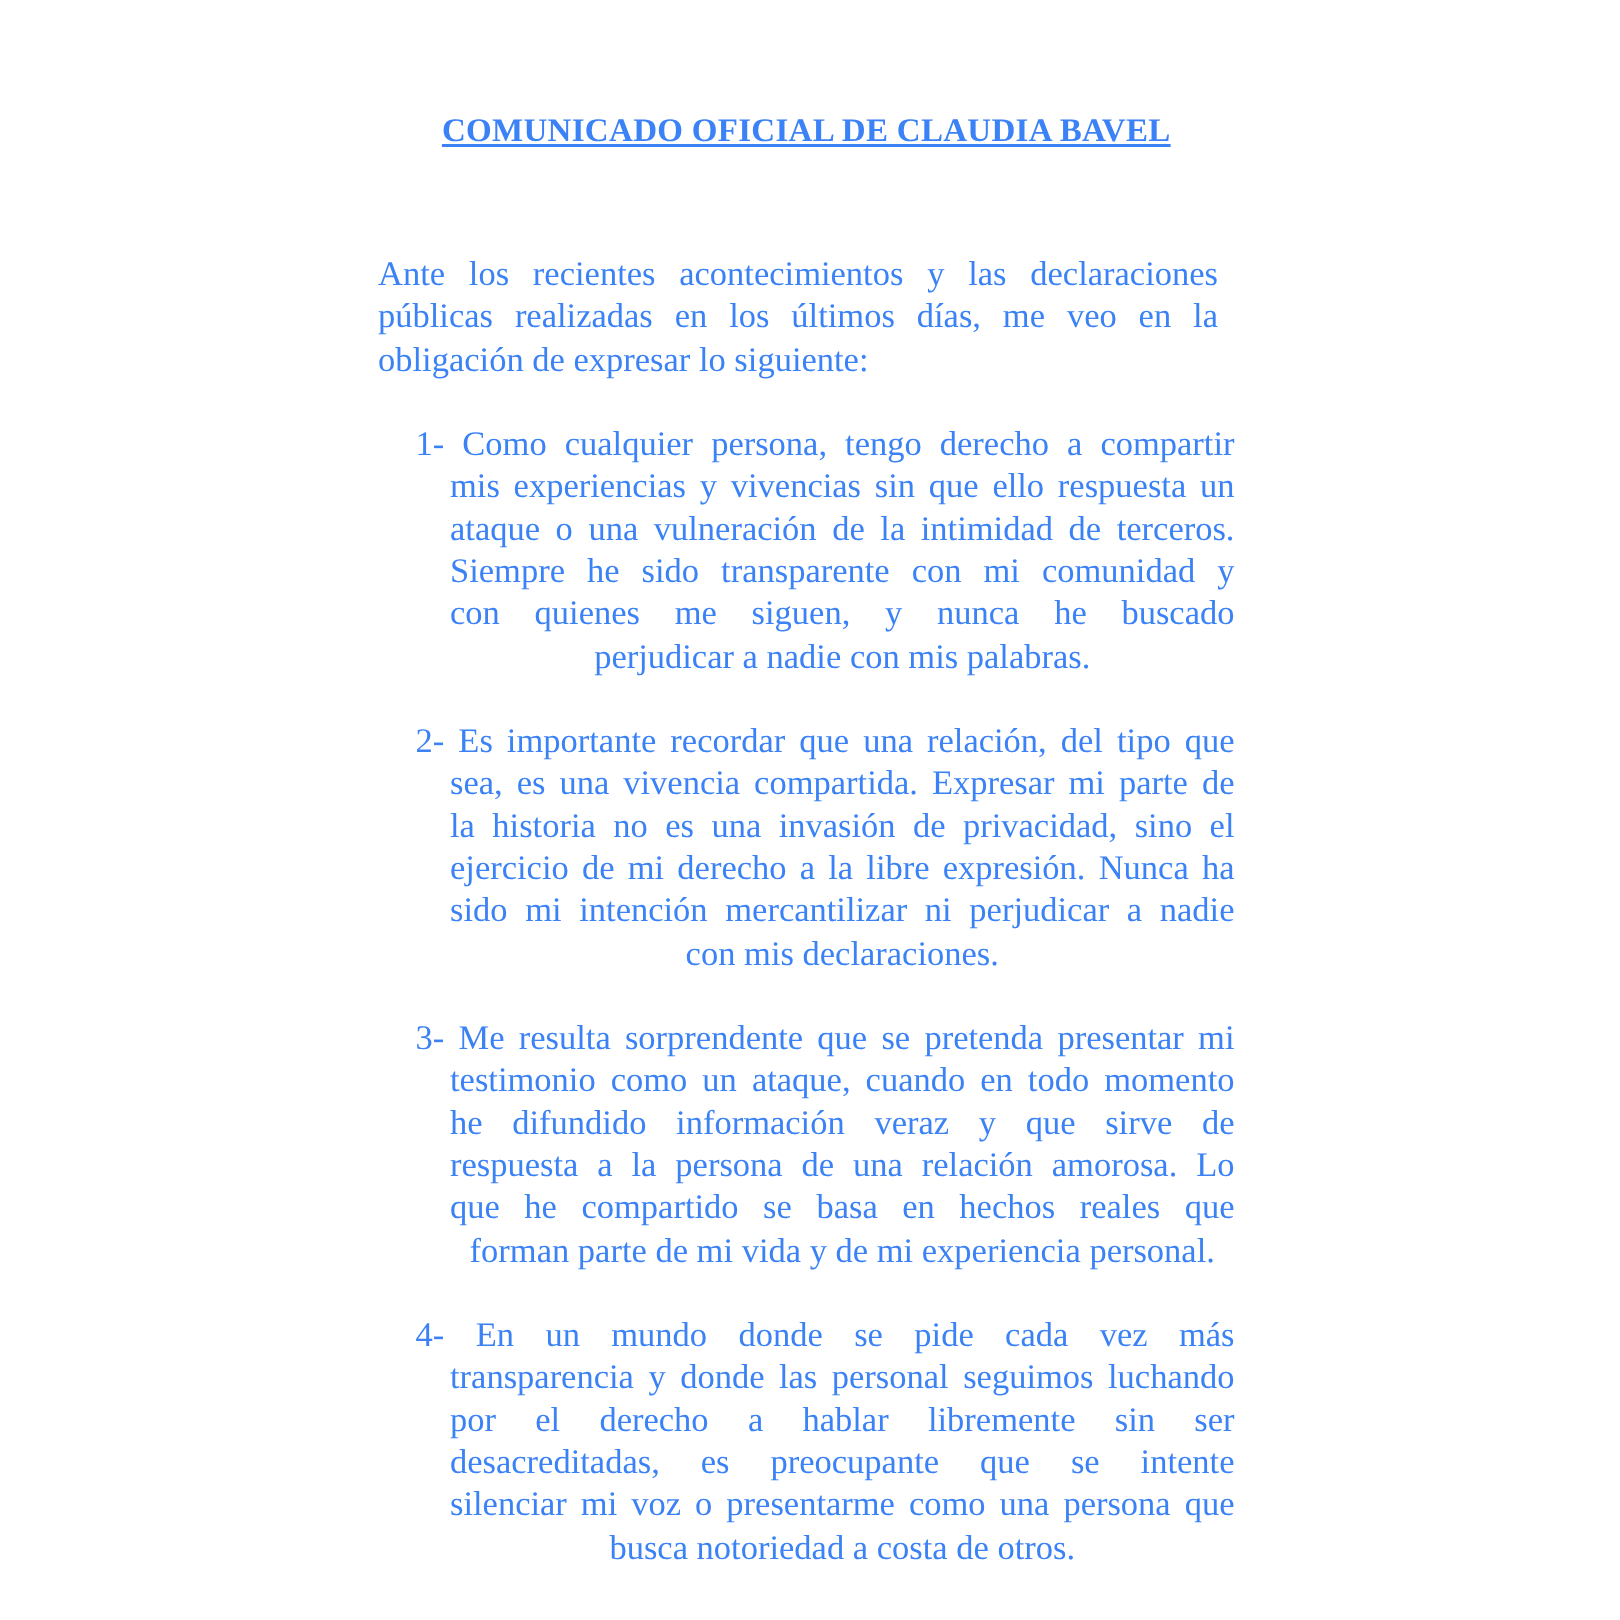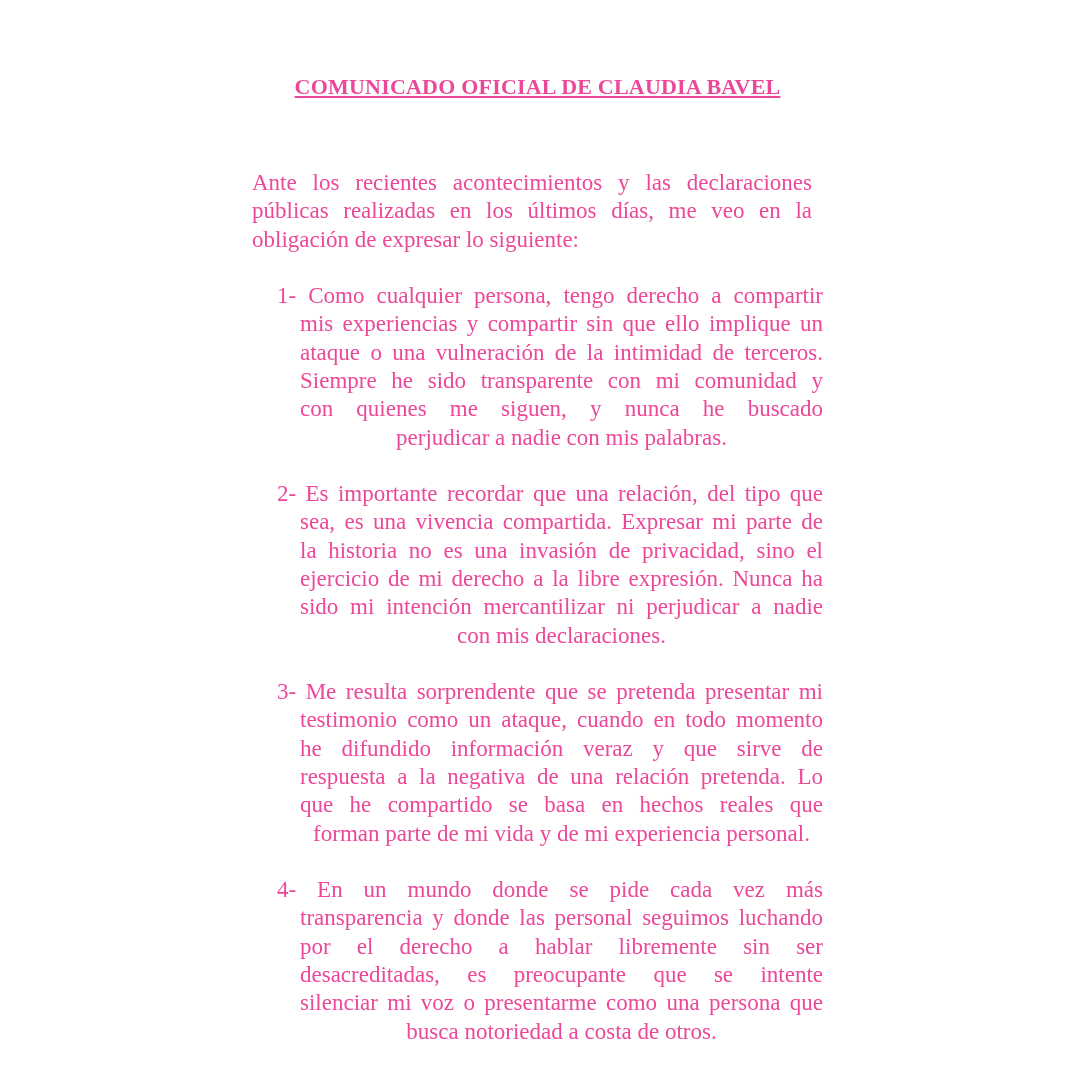--- a/index.html
+++ b/index.html
@@ -6,21 +6,21 @@
   .page {
     position: relative;
     width: 1080px;
     height: 1080px;
     background: #ffffff;
     box-sizing: border-box;
     padding: 73px 257px 0 252px;
     font-family: "Liberation Serif", "DejaVu Serif", serif;
     font-size: 23px;
     line-height: 28.33px;
-    color: #ec4899;
+    color: #3b82f6;
     overflow: hidden;
   }
   .title {
     font-size: 22px;
     line-height: 28px;
     font-weight: bold;
     text-align: center;
     text-decoration: underline;
     letter-spacing: 0.2px;
     margin: 0 0 68px 0;
@@ -44,41 +44,41 @@
   <h1 class="title">COMUNICADO OFICIAL DE CLAUDIA BAVEL</h1>
 
   <div class="para">
     <div class="line jl">Ante los recientes acontecimientos y las declaraciones</div>
     <div class="line jl">públicas realizadas en los últimos días, me veo en la</div>
     <div class="line">obligación de expresar lo siguiente:</div>
   </div>
 
   <div class="item">
     <div class="line jl"><span class="marker">1-</span> <span>Como cualquier persona, tengo derecho a compartir</span></div>
-    <div class="line jl cont">mis experiencias y compartir sin que ello implique un</div>
+    <div class="line jl cont">mis experiencias y vivencias sin que ello respuesta un</div>
     <div class="line jl cont">ataque o una vulneración de la intimidad de terceros.</div>
     <div class="line jl cont">Siempre he sido transparente con mi comunidad y</div>
     <div class="line jl cont">con quienes me siguen, y nunca he buscado</div>
     <div class="line cont">perjudicar a nadie con mis palabras.</div>
   </div>
 
   <div class="item">
     <div class="line jl"><span class="marker">2-</span> <span>Es importante recordar que una relación, del tipo que</span></div>
     <div class="line jl cont">sea, es una vivencia compartida. Expresar mi parte de</div>
     <div class="line jl cont">la historia no es una invasión de privacidad, sino el</div>
     <div class="line jl cont">ejercicio de mi derecho a la libre expresión. Nunca ha</div>
     <div class="line jl cont">sido mi intención mercantilizar ni perjudicar a nadie</div>
     <div class="line cont">con mis declaraciones.</div>
   </div>
 
   <div class="item">
     <div class="line jl"><span class="marker">3-</span> <span>Me resulta sorprendente que se pretenda presentar mi</span></div>
     <div class="line jl cont">testimonio como un ataque, cuando en todo momento</div>
     <div class="line jl cont">he difundido información veraz y que sirve de</div>
-    <div class="line jl cont">respuesta a la negativa de una relación pretenda. Lo</div>
+    <div class="line jl cont">respuesta a la persona de una relación amorosa. Lo</div>
     <div class="line jl cont">que he compartido se basa en hechos reales que</div>
     <div class="line cont">forman parte de mi vida y de mi experiencia personal.</div>
   </div>
 
   <div class="item">
     <div class="line jl"><span class="marker">4-</span> <span>En un mundo donde se pide cada vez más</span></div>
     <div class="line jl cont">transparencia y donde las personal seguimos luchando</div>
     <div class="line jl cont">por el derecho a hablar libremente sin ser</div>
     <div class="line jl cont">desacreditadas, es preocupante que se intente</div>
     <div class="line jl cont">silenciar mi voz o presentarme como una persona que</div>

